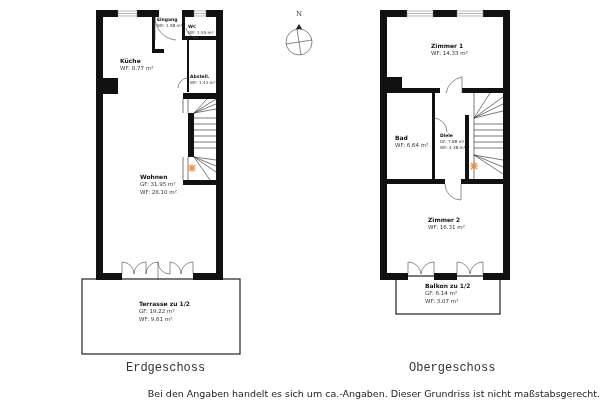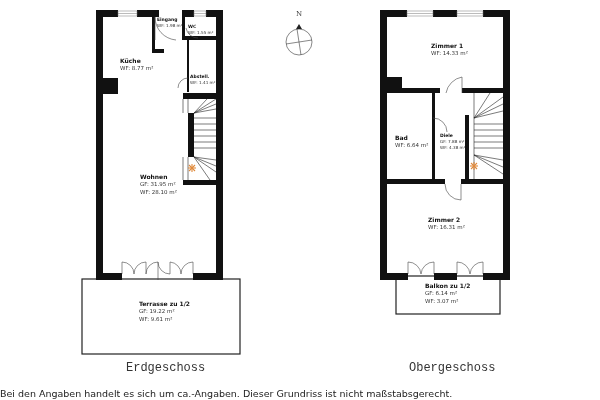--- a/index.html
+++ b/index.html
@@ -5,21 +5,21 @@
   * { margin: 0; padding: 0; box-sizing: border-box; }
   html, body { width: 600px; height: 400px; background: #ffffff; overflow: hidden; }
   body { position: relative; font-family: "Liberation Sans", sans-serif; color: #1a1a1a; }
   .plan { position: absolute; left: 0; top: 0; width: 600px; height: 400px; }
   .lbl { position: absolute; font-family: "DejaVu Sans", sans-serif; line-height: 1.35; white-space: nowrap; }
   .lbl .name { font-weight: bold; font-size: 6px; display: block; color: #111; }
   .lbl .val { font-size: 5.5px; display: block; color: #333; }
   .lbl.small .name { font-size: 4.5px; }
   .lbl.small .val { font-size: 4.2px; }
   .floor-title { position: absolute; top: 361px; font-size: 12px; color: #333; font-family: Liberation Mono, monospace; }
-  .disclaimer { position: absolute; left: 0; width: 600px; top: 388px; text-align: left; font-size: 9.5px; color: #222; font-family: "DejaVu Sans", sans-serif; }
+  .disclaimer { position: absolute; left: 0; width: 600px; top: 388px; text-align: right; font-size: 9.5px; color: #222; font-family: "DejaVu Sans", sans-serif; }
   .north { position: absolute; left: 296px; top: 10px; font-size: 7px; font-family: "DejaVu Serif", serif; color: #333; }
 </style>
 </head>
 <body>
 
 <svg class="plan" viewBox="0 0 600 400" width="600" height="400" xmlns="http://www.w3.org/2000/svg">
 
   <g>
 
     <rect x="82" y="279" width="158" height="75" fill="none" stroke="#222" stroke-width="1.2"></rect>

